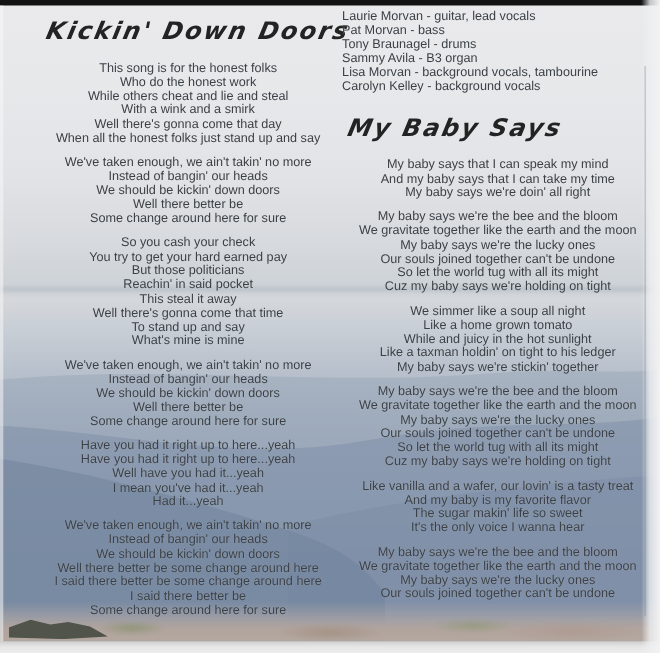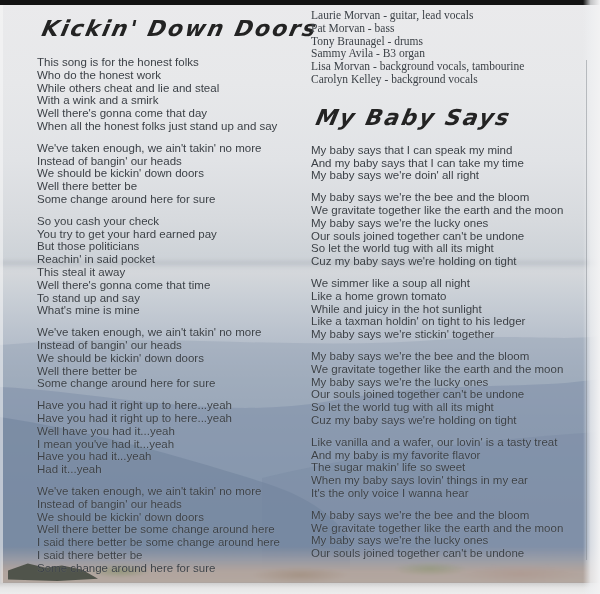--- a/index.html
+++ b/index.html
@@ -38,22 +38,22 @@
     text-shadow:0 0 1px rgba(255,255,255,0.25);}
   .col-left{left:37px;top:14px;width:268px;}
   .col-right{left:311px;top:9px;width:283px;}
   .song-title{
     font-family:"DejaVu Sans",sans-serif;font-style:italic;font-weight:bold;
     color:#232323;font-size:22px;line-height:30px;letter-spacing:2px;
     transform:skewX(-12deg);transform-origin:left bottom;
     margin:0 0 12px 2px;white-space:nowrap;
   }
   .col-right .song-title{margin-top:17px;margin-bottom:11px;}
-  .stanza{margin:0 0 9px 0;}
-  .credits{margin:0 0 0 0;font-family:Liberation Serif, serif;}
+  .stanza{margin:0 0 9px 0;text-align:center;}
+  .credits{margin:0 0 0 0;}
   .line{white-space:nowrap;}
 </style>
 </head>
 <body>
 
 <div class="page">
 
   <svg class="bg" width="600" height="594" viewBox="0 0 600 594" aria-hidden="true">
     <path d="M0,345 C150,331 300,352 450,339 C520,334 560,341 600,336 L600,594 L0,594 Z" fill="rgba(150,163,182,0.45)"></path>
     <path d="M0,387 C100,392 220,421 330,401 C450,379 520,391 600,379 L600,594 L0,594 Z" fill="rgba(125,142,167,0.5)"></path>
@@ -103,21 +103,20 @@
           <div class="line">Instead of bangin' our heads</div>
           <div class="line">We should be kickin' down doors</div>
           <div class="line">Well there better be</div>
           <div class="line">Some change around here for sure</div>
         </div>
         <div class="stanza">
           <div class="line">Have you had it right up to here...yeah</div>
           <div class="line">Have you had it right up to here...yeah</div>
           <div class="line">Well have you had it...yeah</div>
           <div class="line">I mean you've had it...yeah</div>
-          <div class="line">Have you had it...yeah</div>
           <div class="line">Had it...yeah</div>
         </div>
         <div class="stanza">
           <div class="line">We've taken enough, we ain't takin' no more</div>
           <div class="line">Instead of bangin' our heads</div>
           <div class="line">We should be kickin' down doors</div>
           <div class="line">Well there better be some change around here</div>
           <div class="line">I said there better be some change around here</div>
           <div class="line">I said there better be</div>
           <div class="line">Some change around here for sure</div>
@@ -161,21 +160,20 @@
           <div class="line">We gravitate together like the earth and the moon</div>
           <div class="line">My baby says we're the lucky ones</div>
           <div class="line">Our souls joined together can't be undone</div>
           <div class="line">So let the world tug with all its might</div>
           <div class="line">Cuz my baby says we're holding on tight</div>
         </div>
         <div class="stanza">
           <div class="line">Like vanilla and a wafer, our lovin' is a tasty treat</div>
           <div class="line">And my baby is my favorite flavor</div>
           <div class="line">The sugar makin' life so sweet</div>
-          <div class="line">When my baby says lovin' things in my ear</div>
           <div class="line">It's the only voice I wanna hear</div>
         </div>
         <div class="stanza">
           <div class="line">My baby says we're the bee and the bloom</div>
           <div class="line">We gravitate together like the earth and the moon</div>
           <div class="line">My baby says we're the lucky ones</div>
           <div class="line">Our souls joined together can't be undone</div>
         </div>
       </div>
   </div>

